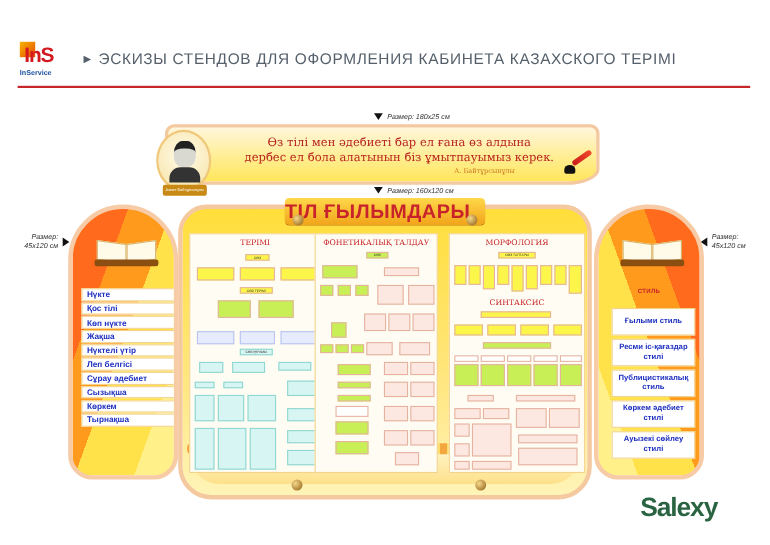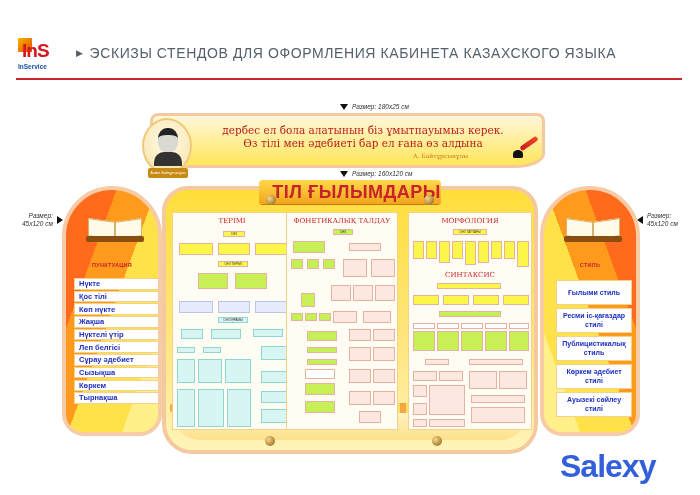--- a/index.html
+++ b/index.html
@@ -20,74 +20,74 @@
 .banner .q{position:absolute;left:60px;top:8px;width:300px;text-align:center;font-family:"DejaVu Serif",serif;font-size:10.5px;line-height:13px;color:#b8221f}
 .banner .auth{position:absolute;left:260px;top:36px;font-family:"DejaVu Serif",serif;font-size:6px;color:#c9751f}
 .portrait{position:absolute;left:142px;top:118px;width:50px;height:56px;border-radius:50%;background:radial-gradient(circle at 50% 40%,#fffbe8,#f7e2a3);border:2px solid #f0c87c}
 .portrait .face{position:absolute;left:14px;top:8px;width:20px;height:24px;border-radius:45% 45% 40% 40%;background:#d9d9d2;border-top:7px solid #222}
 .portrait .body{position:absolute;left:10px;top:32px;width:28px;height:14px;border-radius:10px 10px 0 0;background:#333}
 .plaque{position:absolute;left:148px;top:168px;width:40px;height:10px;background:#c88a14;border-radius:2px;font-size:3.5px;color:#fff;text-align:center;line-height:10px}
 .inkpot{position:absolute;left:513px;top:150px;width:10px;height:8px;border-radius:50% 50% 20% 20%;background:#111}
 .quill{position:absolute;left:519px;top:141px;width:20px;height:5px;background:linear-gradient(90deg,#c81b1b,#f04a2a);border-radius:5px;transform:rotate(-35deg)}
 
 .board{position:absolute;left:162px;top:186px;width:376px;height:268px;border-radius:26px 26px 30px 30px;background:linear-gradient(180deg,#ffde3a,#ffe680 60%,#fff4b8);border:4px solid #f5c9a0}
-.board-title{position:absolute;left:259px;top:180px;width:182px;height:24px;background:linear-gradient(180deg,#ffd84a,#f2a51b);border-radius:4px;text-align:right;font-weight:bold;font-size:18px;color:#c8232b;line-height:24px;letter-spacing:.5px;box-shadow:0 1px 0 #c77b10}
+.board-title{position:absolute;left:259px;top:180px;width:182px;height:24px;background:linear-gradient(180deg,#ffd84a,#f2a51b);border-radius:4px;text-align:left;font-weight:bold;font-size:18px;color:#c8232b;line-height:24px;letter-spacing:.5px;box-shadow:0 1px 0 #c77b10}
 .knob{position:absolute;width:10px;height:10px;border-radius:50%;background:radial-gradient(circle at 35% 35%,#f5d78a,#8a5a10)}
 .col{position:absolute;top:212px;height:218px;background:#fffdf3;border:1px solid #f3d38b}
 .col-title{position:absolute;left:0;right:0;top:4px;text-align:center;font-family:"DejaVu Serif",serif;font-size:7px;color:#c8232b}
 .box{position:absolute;border:1px solid #e5b3a0;font-size:3px;color:#333;text-align:center;line-height:4px;overflow:hidden}
 .y{background:#fdf64a}.g{background:#c8ef55}.b{background:#e6ecfd;border-color:#b9c5ef}.c{background:#d7f5f2;border-color:#8fd7cf}.p{background:#fce8e0}.w{background:#fff}
 .ornament{position:absolute;left:170px;top:403px;width:360px;height:10px;background:repeating-linear-gradient(90deg,#f08f1d 0 6px,#fbd65a 6px 10px);opacity:.75;border-radius:4px}
 .scroll-base{position:absolute;left:172px;top:412px;width:356px;height:28px;background:linear-gradient(180deg,#fff3c2,#fde08a);border-radius:0 0 40px 40px}
 
 .side{position:absolute;top:186px;width:100px;height:250px;border-radius:50px 50px 22px 22px;border:4px solid #f7cba6;overflow:hidden;background:linear-gradient(110deg,#ff6a1c 0 28%,#ff9a1c 28% 50%,#ffe14a 50% 80%,#fff08a 80%)}
 .side.right{background:linear-gradient(250deg,#ff6a1c 0 28%,#ff9a1c 28% 50%,#ffe14a 50% 80%,#fff08a 80%)}
 .book{position:absolute;left:22px;top:30px;width:54px;height:24px}
 .book .pg{position:absolute;top:0;width:27px;height:18px;background:#fffbe8;border:1px solid #d6b36a}
 .book .pg.l{left:0;transform:skewY(8deg)}
 .book .pg.r{left:27px;transform:skewY(-8deg)}
 .book .cv{position:absolute;left:-2px;top:16px;width:58px;height:6px;background:#8a4f10;border-radius:2px}
 .side-title{position:absolute;left:0;right:0;top:72px;text-align:center;font-size:5.5px;font-weight:bold;color:#c8232b;letter-spacing:.3px}
-.punct{position:absolute;left:8px;top:88px;width:104px}
+.punct{position:absolute;left:8px;top:72px;width:104px}
 .punct .row{height:11.5px;margin-bottom:1.2px;background:#fff;border:1px solid #f3d38b;display:flex;justify-content:space-between;align-items:center;padding:0 4px;font-size:7.5px;font-weight:bold;color:#1d2fc0}
 .punct .row .mk{color:#c8232b;font-size:7px}
 .styles{position:absolute;left:12px;top:90px;width:76px}
 .styles .st{height:24.5px;margin-bottom:3.5px;background:#fff;border:1px solid #f3d38b;display:flex;align-items:center;justify-content:center;text-align:center;font-size:7px;font-weight:bold;line-height:9px;color:#1d2fc0;padding:0 2px}
-.watermark{position:absolute;left:560px;top:448px;font-size:32px;font-weight:bold;color:#1d4ed8;letter-spacing:-1px;opacity:.9}
+.watermark{position:absolute;left:582px;top:448px;font-size:24px;font-weight:bold;color:#14532d;letter-spacing:-1px;opacity:.9}
 </style>
 </head>
 <body>
 
 <div class="logo">
   <div class="sq"></div>
   <div class="txt">InS</div>
   <div class="sub">InService</div>
 </div>
 <div class="header-title">
-  <span class="arr">▶</span><span>ЭСКИЗЫ  СТЕНДОВ  ДЛЯ  ОФОРМЛЕНИЯ  КАБИНЕТА КАЗАХСКОГО ЯЗЫКА</span>
+  <span class="arr">▶</span><span>ЭСКИЗЫ  СТЕНДОВ  ДЛЯ  ОФОРМЛЕНИЯ  КАБИНЕТА КАЗАХСКОГО ТЕРІМІ</span>
 </div>
 <div class="hline"></div>
 
 <div class="size" style="left:340px;top:103px"><span class="tri-d"></span><span>Размер: 180x25 см</span></div>
 <div class="size" style="left:340px;top:170px"><span class="tri-d"></span><span>Размер: 160x120 см</span></div>
 <div class="size" style="left:22px;top:212px;text-align:right;line-height:8px">
     <div>Размер:</div>
     <div>45x120 см</div>
   </div>
 <div class="size" style="left:57px;top:216px"><span class="tri-r"></span></div>
 <div class="size" style="left:637px;top:216px"><span class="tri-l"></span></div>
 <div class="size" style="left:647px;top:212px;line-height:8px">
     <div>Размер:</div>
     <div>45x120 см</div>
   </div>
 
 <div class="banner">
   <div class="q">
+    <div>Өз тілі мен әдебиеті бар ел ғана өз алдына</div>
     <div>дербес ел бола алатынын біз ұмытпауымыз керек.</div>
-    <div>Өз тілі мен әдебиеті бар ел ғана өз алдына</div>
   </div>
   <div class="auth">А. Байтұрсынұлы</div>
 </div>
 <div class="portrait">
   <div class="face"></div>
   <div class="body"></div>
 </div>
 <div class="plaque">Ахмет Байтұрсынұлы</div>
 <div class="quill"></div>
 <div class="inkpot"></div>

